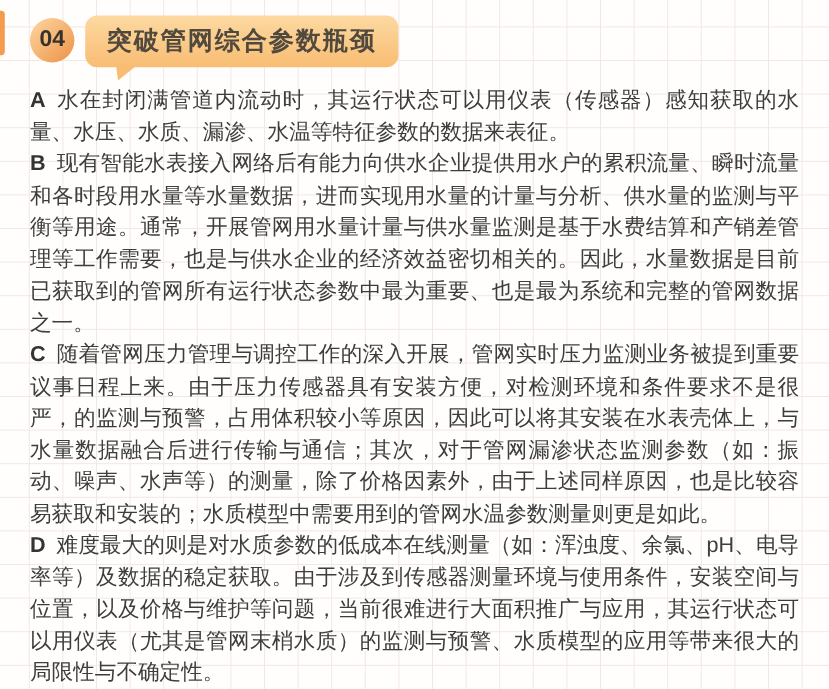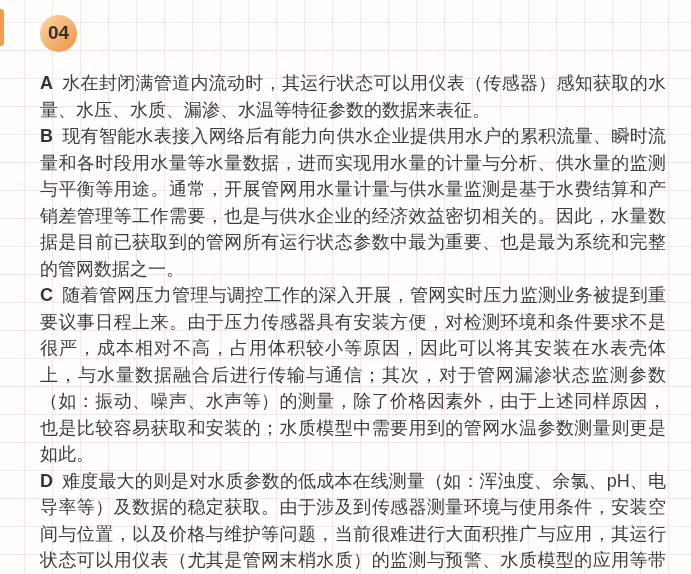--- a/index.html
+++ b/index.html
@@ -20,21 +20,21 @@
     background-color:var(--page-bg);
     background-image:
       linear-gradient(to right,var(--grid-line) 1px,transparent 1px),
       linear-gradient(to bottom,var(--grid-line) 1px,transparent 1px);
     background-size:28px 28px;
     background-position:-4px -6px;
   }
   .page{
     position:relative;
     width:691px;height:476px;
-    padding:12px 25px 0 40px;
+    padding:12px 25px 0 25px;
   }
   .accent-bar{
     position:absolute;
     left:0;top:9px;
     width:4px;height:37px;
     background:var(--accent-orange);
     border-radius:0 3px 3px 0;
   }
   .header{
     display:flex;
@@ -90,21 +90,24 @@
 </head>
 <body>
 
 <div class="page">
   <div class="accent-bar"></div>
 
   <header class="header">
     <div class="badge">
       <span>04</span>
     </div>
+    <div class="bubble">
+      <span>突破管网综合参数瓶颈</span>
+    </div>
   </header>
 
   <main class="content">
     <p class="para"><span class="label">A</span><span>水在封闭满管道内流动时，其运行状态可以用仪表（传感器）感知获取的水量、水压、水质、漏渗、水温等特征参数的数据来表征。</span></p>
     <p class="para"><span class="label">B</span><span>现有智能水表接入网络后有能力向供水企业提供用水户的累积流量、瞬时流量和各时段用水量等水量数据，进而实现用水量的计量与分析、供水量的监测与平衡等用途。通常，开展管网用水量计量与供水量监测是基于水费结算和产销差管理等工作需要，也是与供水企业的经济效益密切相关的。因此，水量数据是目前已获取到的管网所有运行状态参数中最为重要、也是最为系统和完整的管网数据之一。</span></p>
-    <p class="para"><span class="label">C</span><span>随着管网压力管理与调控工作的深入开展，管网实时压力监测业务被提到重要议事日程上来。由于压力传感器具有安装方便，对检测环境和条件要求不是很严，成本相对不高，占用体积较小等原因，因此可以将其安装在水表壳体上，与水量数据融合后进行传输与通信；其次，对于管网漏渗状态监测参数（如：振动、噪声、水声等）的测量，除了价格因素外，由于上述同样原因，也是比较容易获取和安装的；水质模型中需要用到的管网水温参数测量则更是如此。</span></p>
+    <p class="para"><span class="label">C</span><span>随着管网压力管理与调控工作的深入开展，管网实时压力监测业务被提到重要议事日程上来。由于压力传感器具有安装方便，对检测环境和条件要求不是很严，的监测与预警，占用体积较小等原因，因此可以将其安装在水表壳体上，与水量数据融合后进行传输与通信；其次，对于管网漏渗状态监测参数（如：振动、噪声、水声等）的测量，除了价格因素外，由于上述同样原因，也是比较容易获取和安装的；水质模型中需要用到的管网水温参数测量则更是如此。</span></p>
     <p class="para"><span class="label">D</span><span>难度最大的则是对水质参数的低成本在线测量（如：浑浊度、余氯、pH、电导率等）及数据的稳定获取。由于涉及到传感器测量环境与使用条件，安装空间与位置，以及价格与维护等问题，当前很难进行大面积推广与应用，其运行状态可以用仪表（尤其是管网末梢水质）的监测与预警、水质模型的应用等带来很大的局限性与不确定性。</span></p>
   </main>
 </div>
 
 </body></html>

